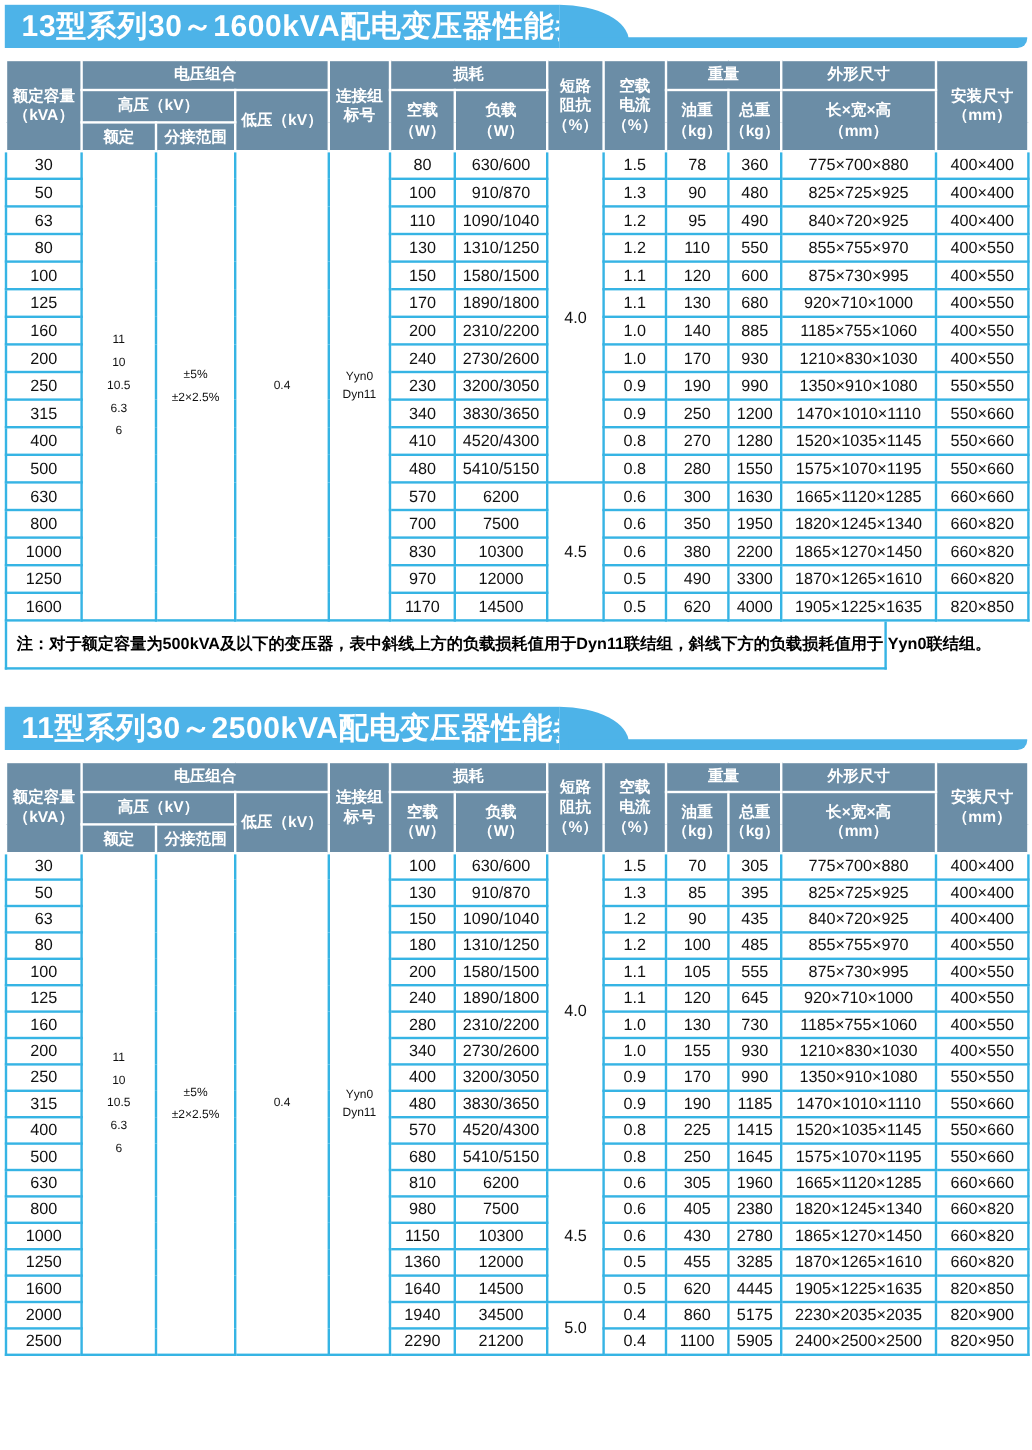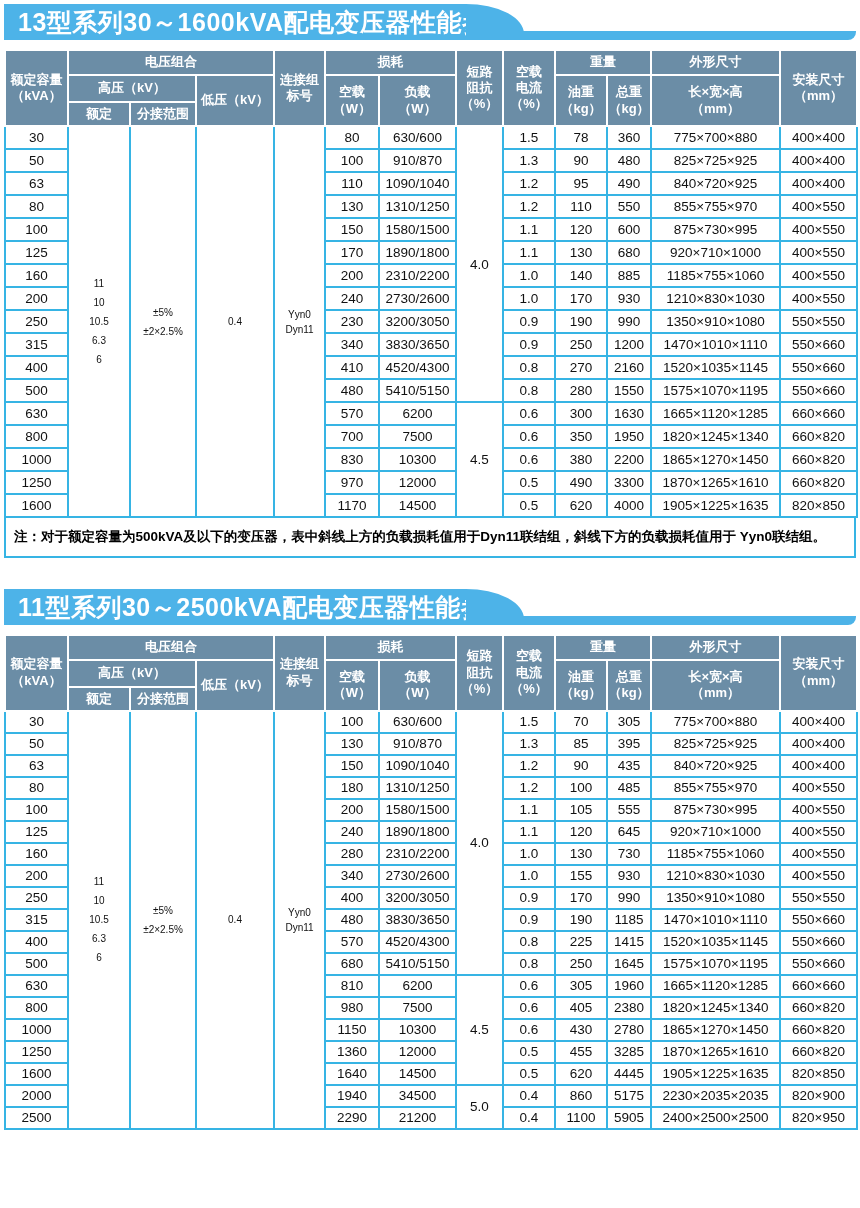--- a/index.html
+++ b/index.html
@@ -44,21 +44,21 @@
   tbody td {
     border:2px solid var(--grid); text-align:center; vertical-align:middle;
     font-size:13.5px; height:23px; padding:0 1px; white-space:nowrap;
   }
   #t2 tbody td { height:22px; }
   tbody td.merged { white-space:pre-line; line-height:1.9; font-size:10px; }
   tbody td.merged.vg { line-height:1.5; }
 
   
   .notebox {
-    width:852px; border:2px solid var(--grid); border-top:none;
+    width:735px; border:2px solid var(--grid); border-top:none;
     padding:7px 8px 7px 8px; font-weight:bold; font-size:13.5px; line-height:1.75;
     color:#000;
   }
   .notebox div { white-space:nowrap; }
 
   .gap1 { height:31px; }
 </style>
 </head>
 <body>
 
@@ -235,21 +235,21 @@
           <td>1200</td>
           <td>1470×1010×1110</td>
           <td>550×660</td>
         </tr>
         <tr>
           <td>400</td>
           <td>410</td>
           <td>4520/4300</td>
           <td>0.8</td>
           <td>270</td>
-          <td>2160</td>
+          <td>1280</td>
           <td>1520×1035×1145</td>
           <td>550×660</td>
         </tr>
         <tr>
           <td>500</td>
           <td>480</td>
           <td>5410/5150</td>
           <td>0.8</td>
           <td>280</td>
           <td>1550</td>

